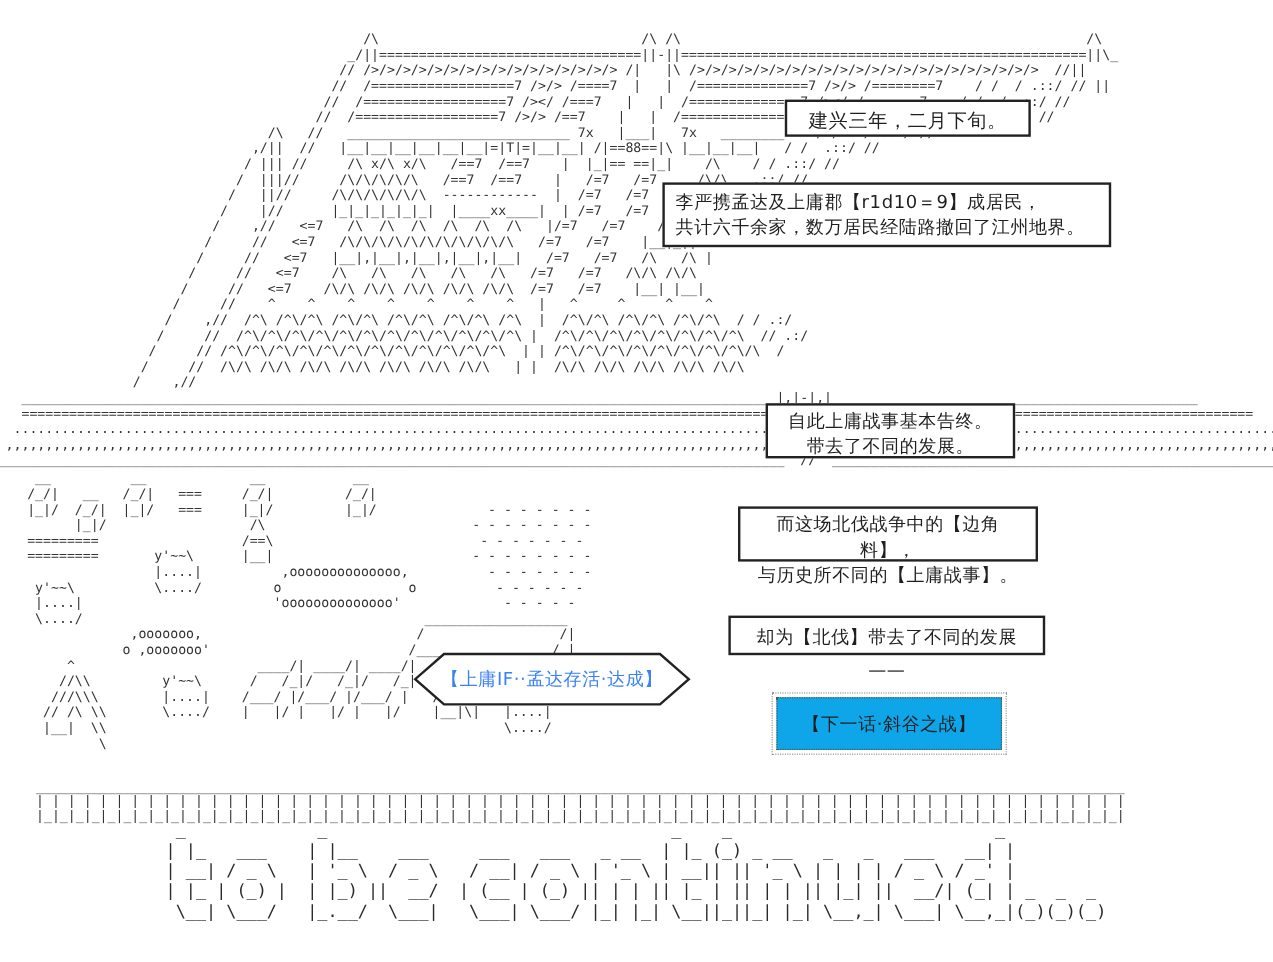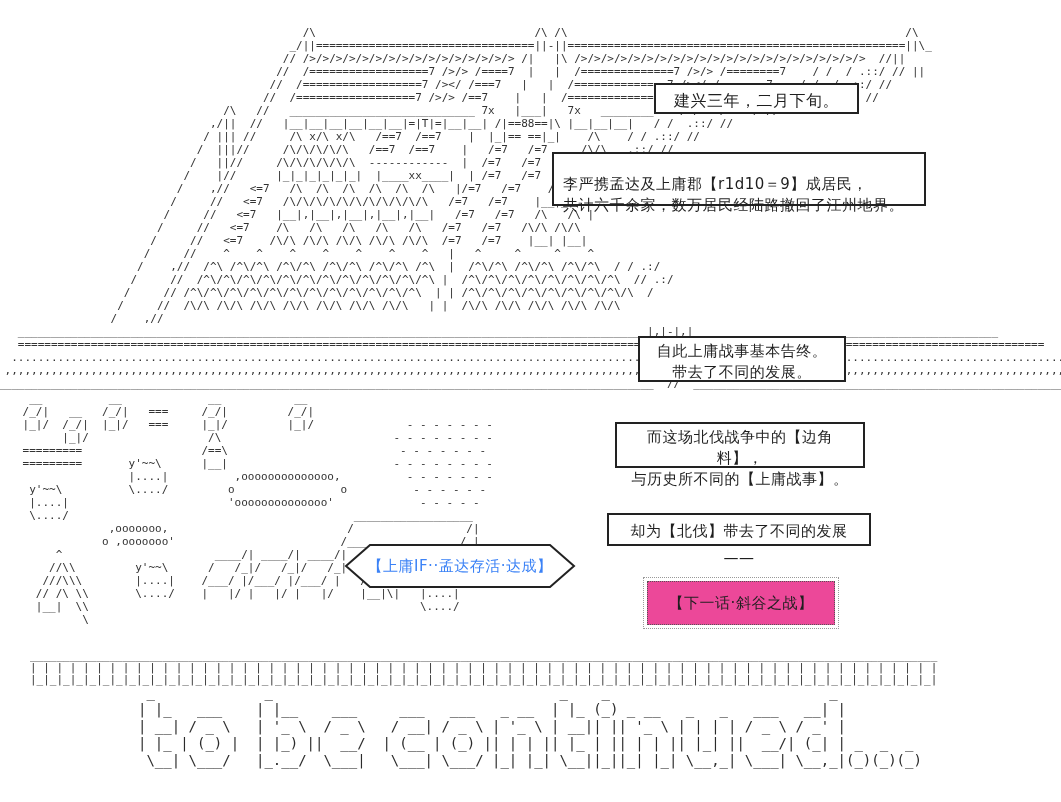--- a/index.html
+++ b/index.html
@@ -33,40 +33,40 @@
     font-size: 15px;
     line-height: 21px;
     color: #1f1f1f;
     padding: 3px 9px;
     white-space: pre-line;
     z-index: 3;
     letter-spacing: 0.5px;
   }
   .dlg.center { text-align: center; }
   #box-date        { left: 654px; top: 83px;  width: 205px; height: 31px; line-height: 25px; font-size: 16px; text-align: center; }
-  #box-evacuation  { left: 552px; top: 152px; width: 374px; height: 54px; padding-top: 20px; }
+  #box-evacuation  { left: 552px; top: 152px; width: 374px; height: 54px; padding-top: 4px; }
   #box-reconquest  { left: 628px; top: 246px; width: 236px; height: 46px; }
   #box-conclusion  { left: 638px; top: 336px; width: 208px; height: 46px; }
   #box-sidenote    { left: 615px; top: 422px; width: 250px; height: 46px; }
   #box-development { left: 607px; top: 513px; width: 264px; height: 33px; line-height: 27px; text-align: center; }
   #bubble {
     position: absolute; left: 344px; top: 543px; width: 232px; height: 46px; z-index: 3;
   }
   #bubble svg { position: absolute; left: 0; top: 0; }
   #bubble .bubble-text {
     position: absolute; left: 0; top: 0; width: 232px; height: 46px;
     display: flex; align-items: center; justify-content: center;
     font-size: 15px; color: #3b82f6; letter-spacing: 0.5px;
   }
   #next-episode {
     position: absolute; left: 647px; top: 581px; width: 188px; height: 44px;
     box-sizing: border-box; z-index: 3;
     border: 1px dotted #555555;
     outline: 1px dotted #999999; outline-offset: 3px;
-    background: #ec4899;
+    background: #0ea5e9;
     display: flex; align-items: center; justify-content: center;
     font-size: 15px; color: #1f1f1f; letter-spacing: 0.5px;
   }
 </style>
 </head>
 <body>
 
 <div style="position:absolute; inset:0;">
 
   <pre class="aa" id="castle" style="left:-2px; top:26px;">                                              /\                                 /\ /\                                                   /\

